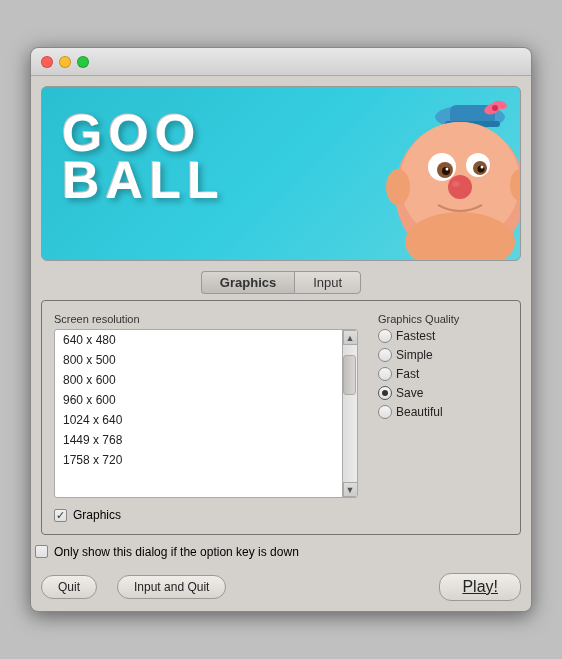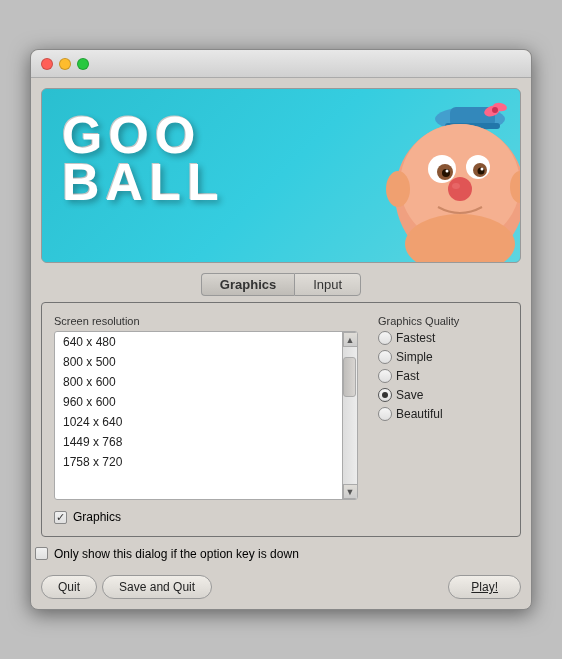--- a/index.html
+++ b/index.html
@@ -313,40 +313,40 @@
     
     .buttons-row {
       display: flex;
       justify-content: space-between;
       align-items: center;
       padding: 4px 10px 10px 10px;
     }
 
     .btn-group-left {
       display: flex;
-      gap: 5px;
+      gap: 20px;
     }
 
     .btn {
       padding: 4px 16px;
       background: linear-gradient(to bottom, #f0ede8, #d8d5d0);
       border: 1px solid #999;
       border-radius: 12px;
       font-size: 12px;
       color: #222;
       cursor: pointer;
       font-family: inherit;
     }
 
     .btn-play {
       padding: 4px 22px;
       background: linear-gradient(to bottom, #f0ede8, #d8d5d0);
       border: 1px solid #999;
       border-radius: 12px;
-      font-size: 12px;
+      font-size: 16px;
       color: #222;
       cursor: pointer;
       font-family: inherit;
       text-decoration: underline;
     }
 
     
     .char-svg {
       width: 200px;
       height: 175px;
@@ -486,17 +486,17 @@
   </div>
 
   <div class="option-row">
     <div class="option-checkbox"></div>
     <span>Only show this dialog if the option key is down</span>
   </div>
 
   <div class="buttons-row">
     <div class="btn-group-left">
       <button class="btn">Quit</button>
-      <button class="btn">Save and Quit</button>
+      <button class="btn">Input and Quit</button>
     </div>
     <button class="btn-play">Play!</button>
   </div>
 </div>
 
 </body></html>

